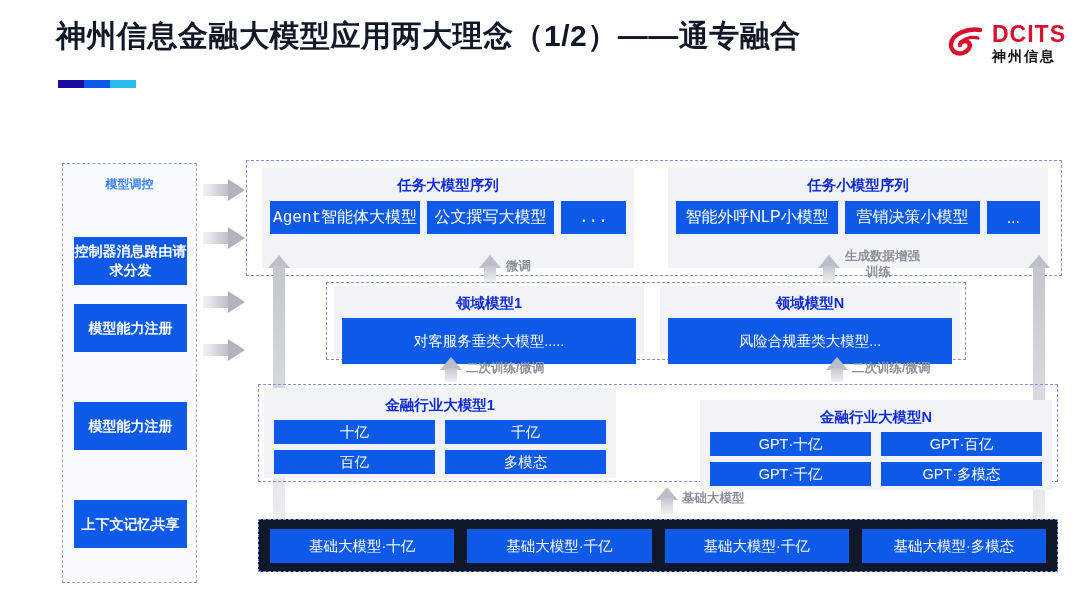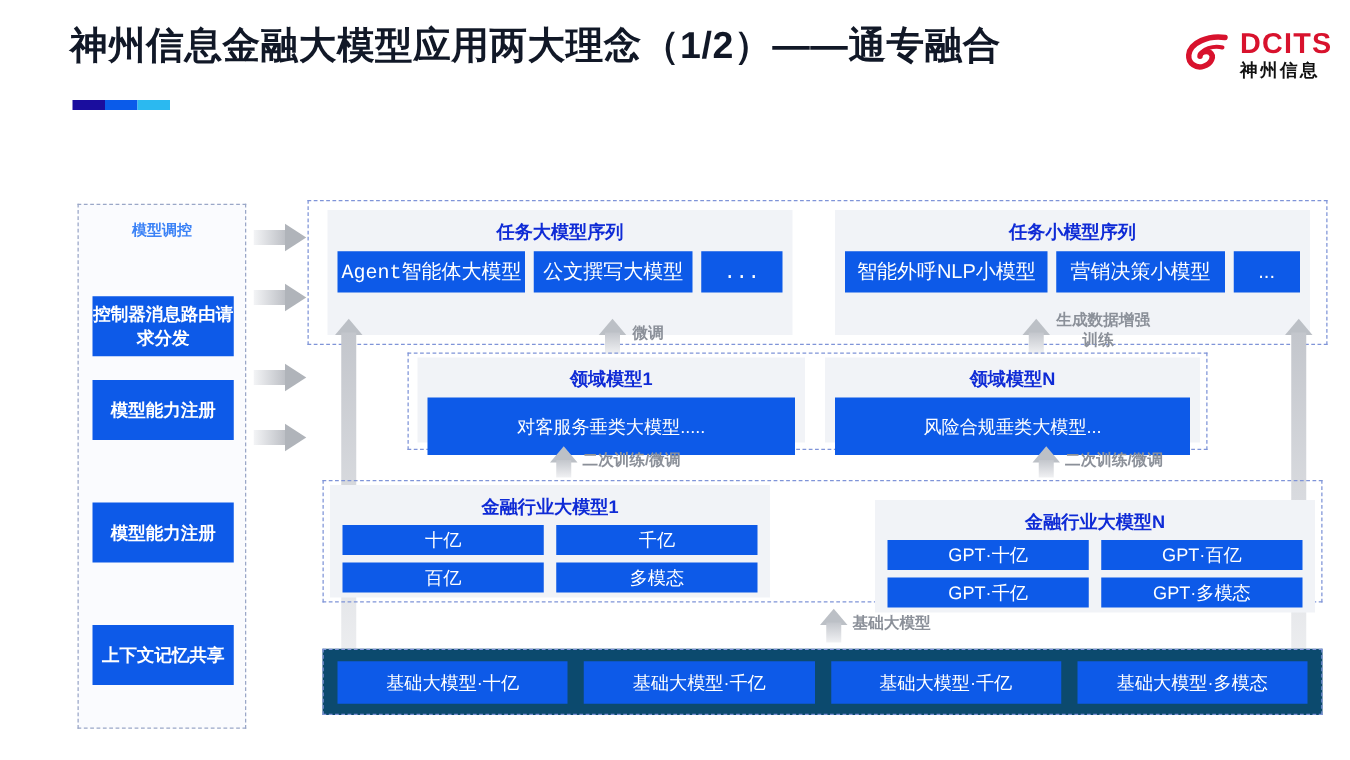--- a/index.html
+++ b/index.html
@@ -134,21 +134,21 @@
     padding: 5px 10px 8px 10px;
   }
   .cell {
     background: #0d5ae8; color: #fff; height: 24px; font-size: 14.5px;
     display: flex; align-items: center; justify-content: center; white-space: nowrap;
   }
 
   
   .base-frame {
     position: absolute; left: 258px; top: 519px; width: 800px; height: 53px;
-    border: 1px dashed #7f94d8; background: #0c4a6e; text-align: center;
+    border: 1px dashed #7f94d8; background: #0f172a; text-align: center;
   }
   .base-row { display: flex; gap: 13px; padding: 9px 11px; }
   .base-chip {
     flex: 1; background: #0d5ae8; color: #fff; height: 34px; font-size: 14.5px;
     display: flex; align-items: center; justify-content: center; white-space: nowrap;
   }
 </style>
 </head>
 <body>
 

